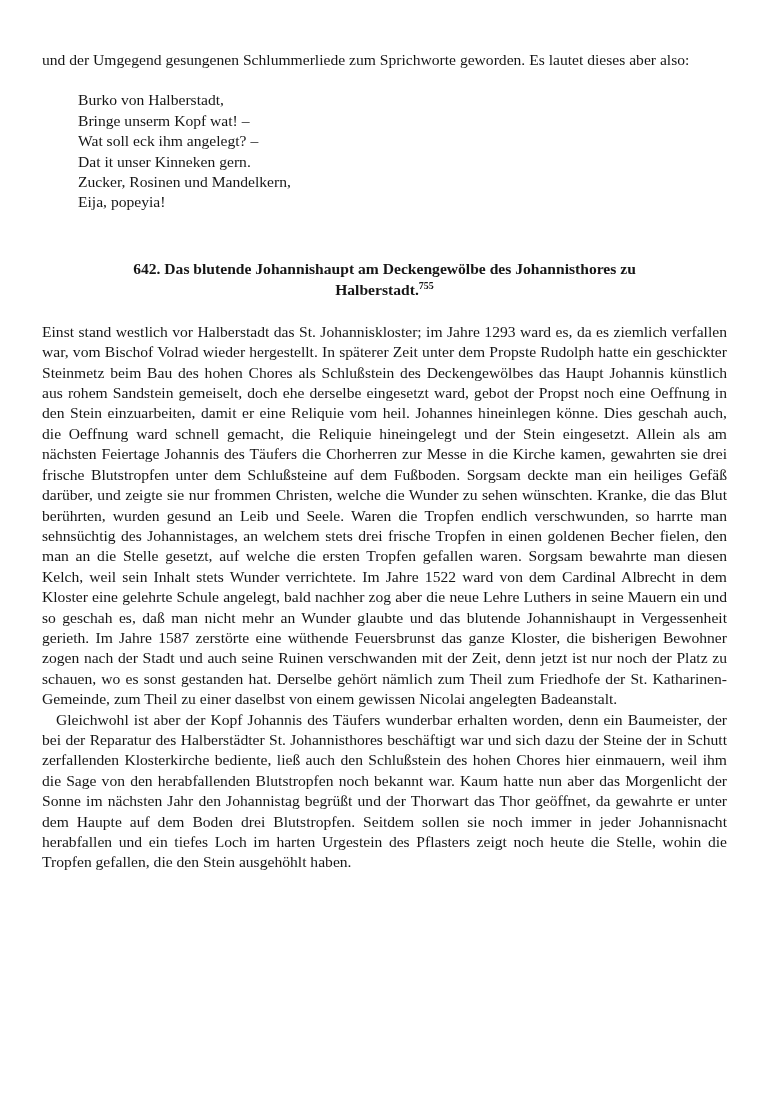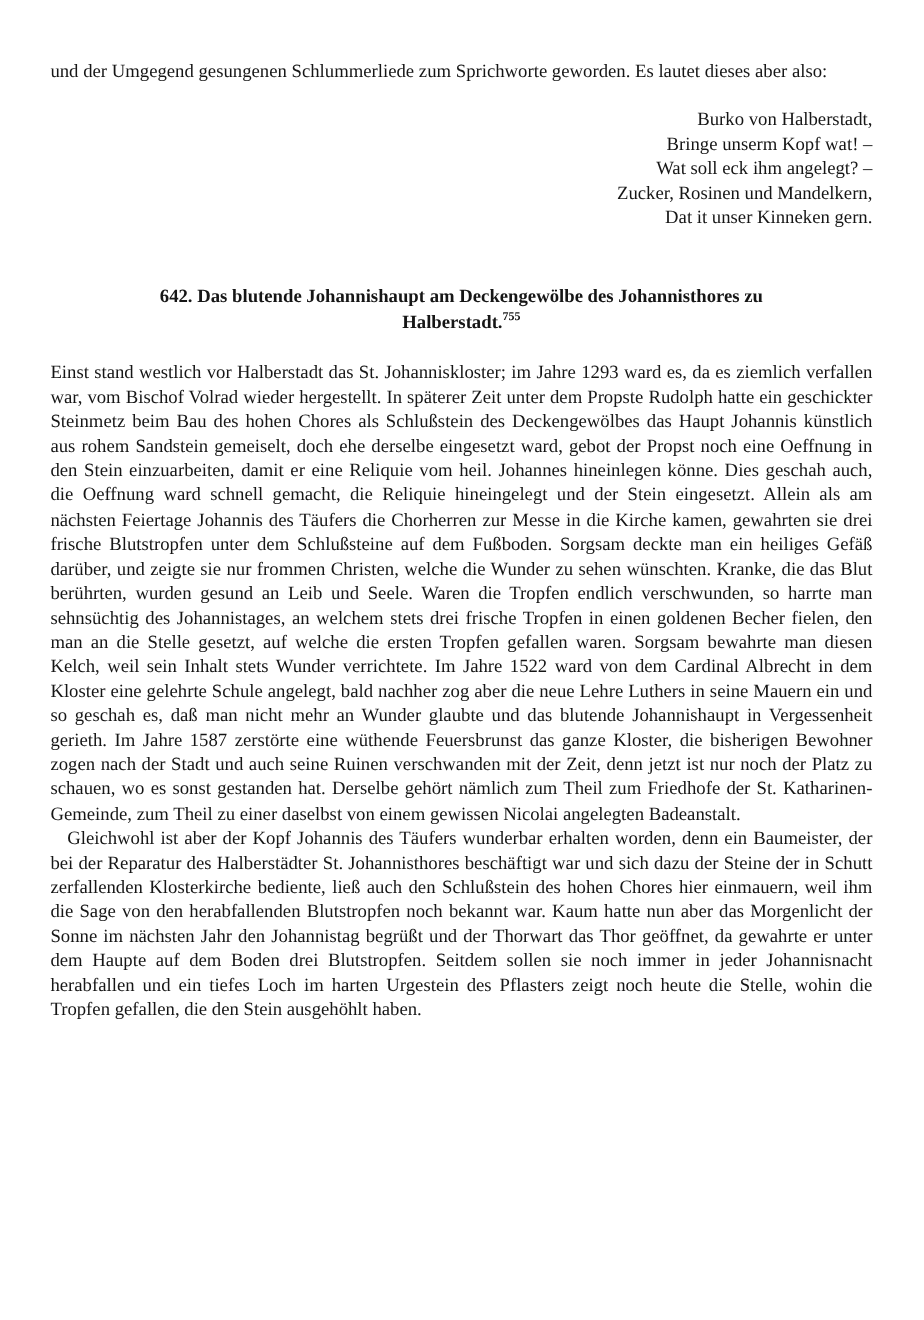--- a/index.html
+++ b/index.html
@@ -19,21 +19,20 @@
     line-height: 20.4px;
     padding: 50px 43px 0 42px;
     overflow: hidden;
   }
   p { margin: 0; }
   .body-text { text-align: left; }
   .justify { text-align: justify; }
   .indent { text-indent: 14px; }
   .verse {
     margin: 20px 0 16px 36px;
-    text-align: right;
   }
   .verse-line { display: block; }
   .heading {
     font-size: 15.6px;
     font-weight: bold;
     text-align: center;
     margin: 45px 58px 22px 58px;
     line-height: 21px;
   }
   .heading sup {
@@ -61,22 +60,23 @@
 <body>
 
 <div class="page">
 
   <p class="body-text justify">und der Umgegend gesungenen Schlummerliede zum Sprichworte geworden. Es lautet dieses aber also:</p>
 
   <div class="verse">
     <span class="verse-line">Burko von Halberstadt,</span>
     <span class="verse-line">Bringe unserm Kopf wat! –</span>
     <span class="verse-line">Wat soll eck ihm angelegt? –</span>
+    <span class="verse-line">Dat it unser Kinneken gern.</span>
     <span class="verse-line">Zucker, Rosinen und Mandelkern,</span>
-    <span class="verse-line">Dat it unser Kinneken gern.</span>
+    <span class="verse-line">Eija, popeyia!</span>
   </div>
 
   <h2 class="heading"><span>642. Das blutende Johannishaupt am Deckengewölbe des Johannisthores zu Halberstadt.</span><sup>755</sup></h2>
 
   <p class="body-text justify">Einst stand westlich vor Halberstadt das St. Johanniskloster; im Jahre 1293 ward es, da es ziemlich verfallen war, vom Bischof Volrad wieder hergestellt. In späterer Zeit unter dem Propste Rudolph hatte ein geschickter Steinmetz beim Bau des hohen Chores als Schlußstein des Deckengewölbes das Haupt Johannis künstlich aus rohem Sandstein gemeiselt, doch ehe derselbe eingesetzt ward, gebot der Propst noch eine Oeffnung in den Stein einzuarbeiten, damit er eine Reliquie vom heil. Johannes hineinlegen könne. Dies geschah auch, die Oeffnung ward schnell gemacht, die Reliquie hineingelegt und der Stein eingesetzt. Allein als am nächsten Feiertage Johannis des Täufers die Chorherren zur Messe in die Kirche kamen, gewahrten sie drei frische Blutstropfen unter dem Schlußsteine auf dem Fußboden. Sorgsam deckte man ein heiliges Gefäß darüber, und zeigte sie nur frommen Christen, welche die Wunder zu sehen wünschten. Kranke, die das Blut berührten, wurden gesund an Leib und Seele. Waren die Tropfen endlich verschwunden, so harrte man sehnsüchtig des Johannistages, an welchem stets drei frische Tropfen in einen goldenen Becher fielen, den man an die Stelle gesetzt, auf welche die ersten Tropfen gefallen waren. Sorgsam bewahrte man diesen Kelch, weil sein Inhalt stets Wunder verrichtete. Im Jahre 1522 ward von dem Cardinal Albrecht in dem Kloster eine gelehrte Schule angelegt, bald nachher zog aber die neue Lehre Luthers in seine Mauern ein und so geschah es, daß man nicht mehr an Wunder glaubte und das blutende Johannishaupt in Vergessenheit gerieth. Im Jahre 1587 zerstörte eine wüthende Feuersbrunst das ganze Kloster, die bisherigen Bewohner zogen nach der Stadt und auch seine Ruinen verschwanden mit der Zeit, denn jetzt ist nur noch der Platz zu schauen, wo es sonst gestanden hat. Derselbe gehört nämlich zum Theil zum Friedhofe der St. Katharinen-Gemeinde, zum Theil zu einer daselbst von einem gewissen Nicolai angelegten Badeanstalt.</p>
 
   <p class="body-text justify indent">Gleichwohl ist aber der Kopf Johannis des Täufers wunderbar erhalten worden, denn ein Baumeister, der bei der Reparatur des Halberstädter St. Johannisthores beschäftigt war und sich dazu der Steine der in Schutt zerfallenden Klosterkirche bediente, ließ auch den Schlußstein des hohen Chores hier einmauern, weil ihm die Sage von den herabfallenden Blutstropfen noch bekannt war. Kaum hatte nun aber das Morgenlicht der Sonne im nächsten Jahr den Johannistag begrüßt und der Thorwart das Thor geöffnet, da gewahrte er unter dem Haupte auf dem Boden drei Blutstropfen. Seitdem sollen sie noch immer in jeder Johannisnacht herabfallen und ein tiefes Loch im harten Urgestein des Pflasters zeigt noch heute die Stelle, wohin die Tropfen gefallen, die den Stein ausgehöhlt haben.</p>
 
   <div class="footnote">
     <span class="fn-num">755</span><span>S. Sagen aus der Vorzeit des Harzes S. 163.</span>

